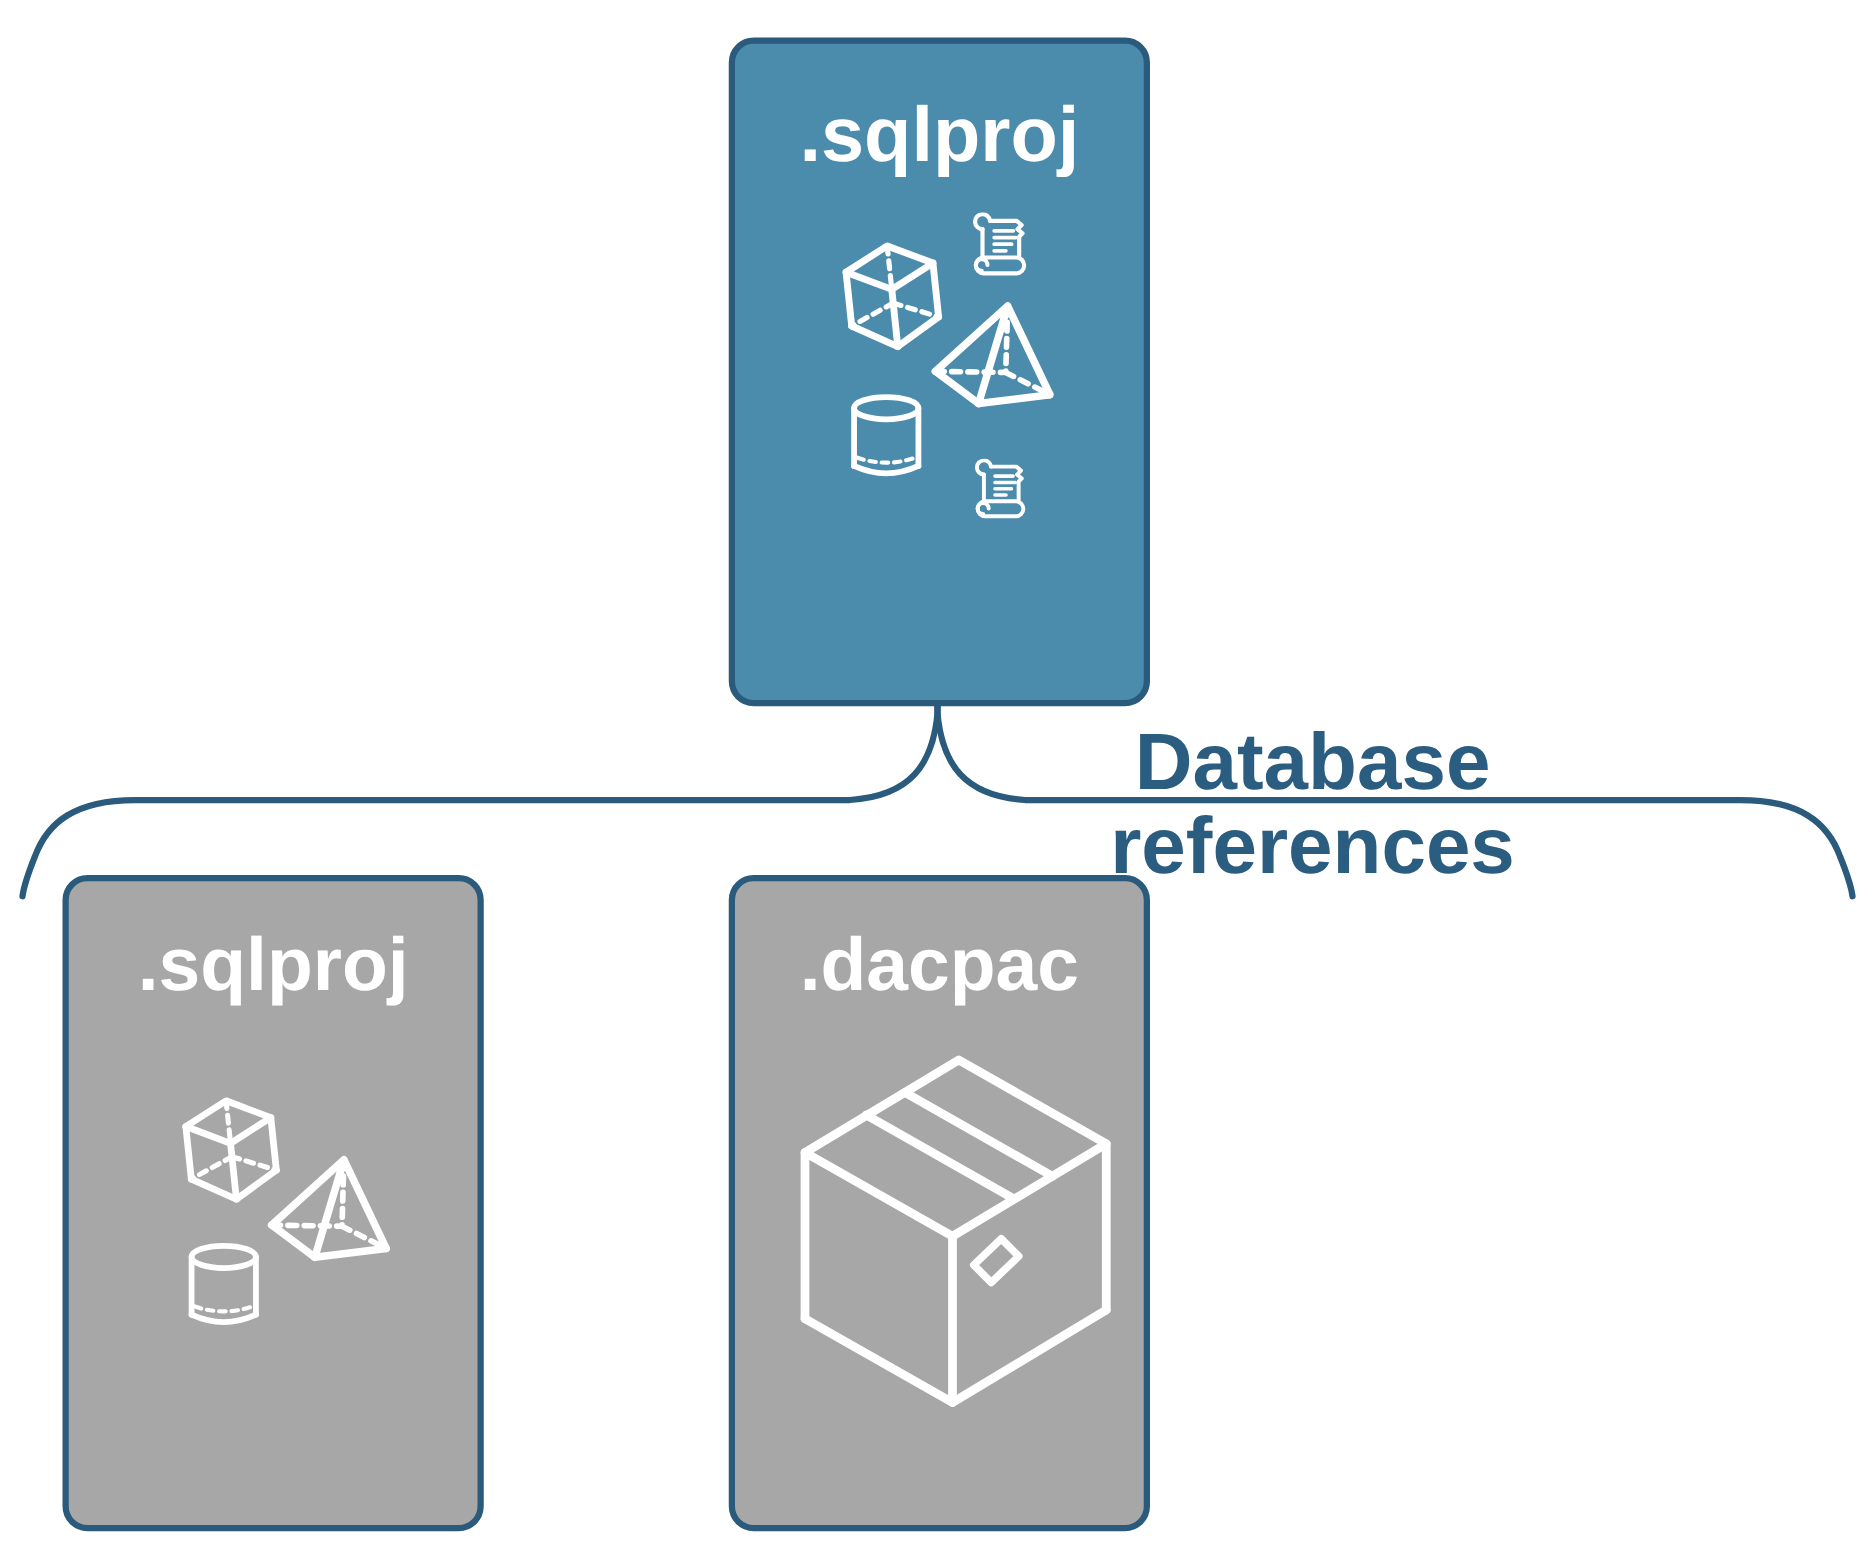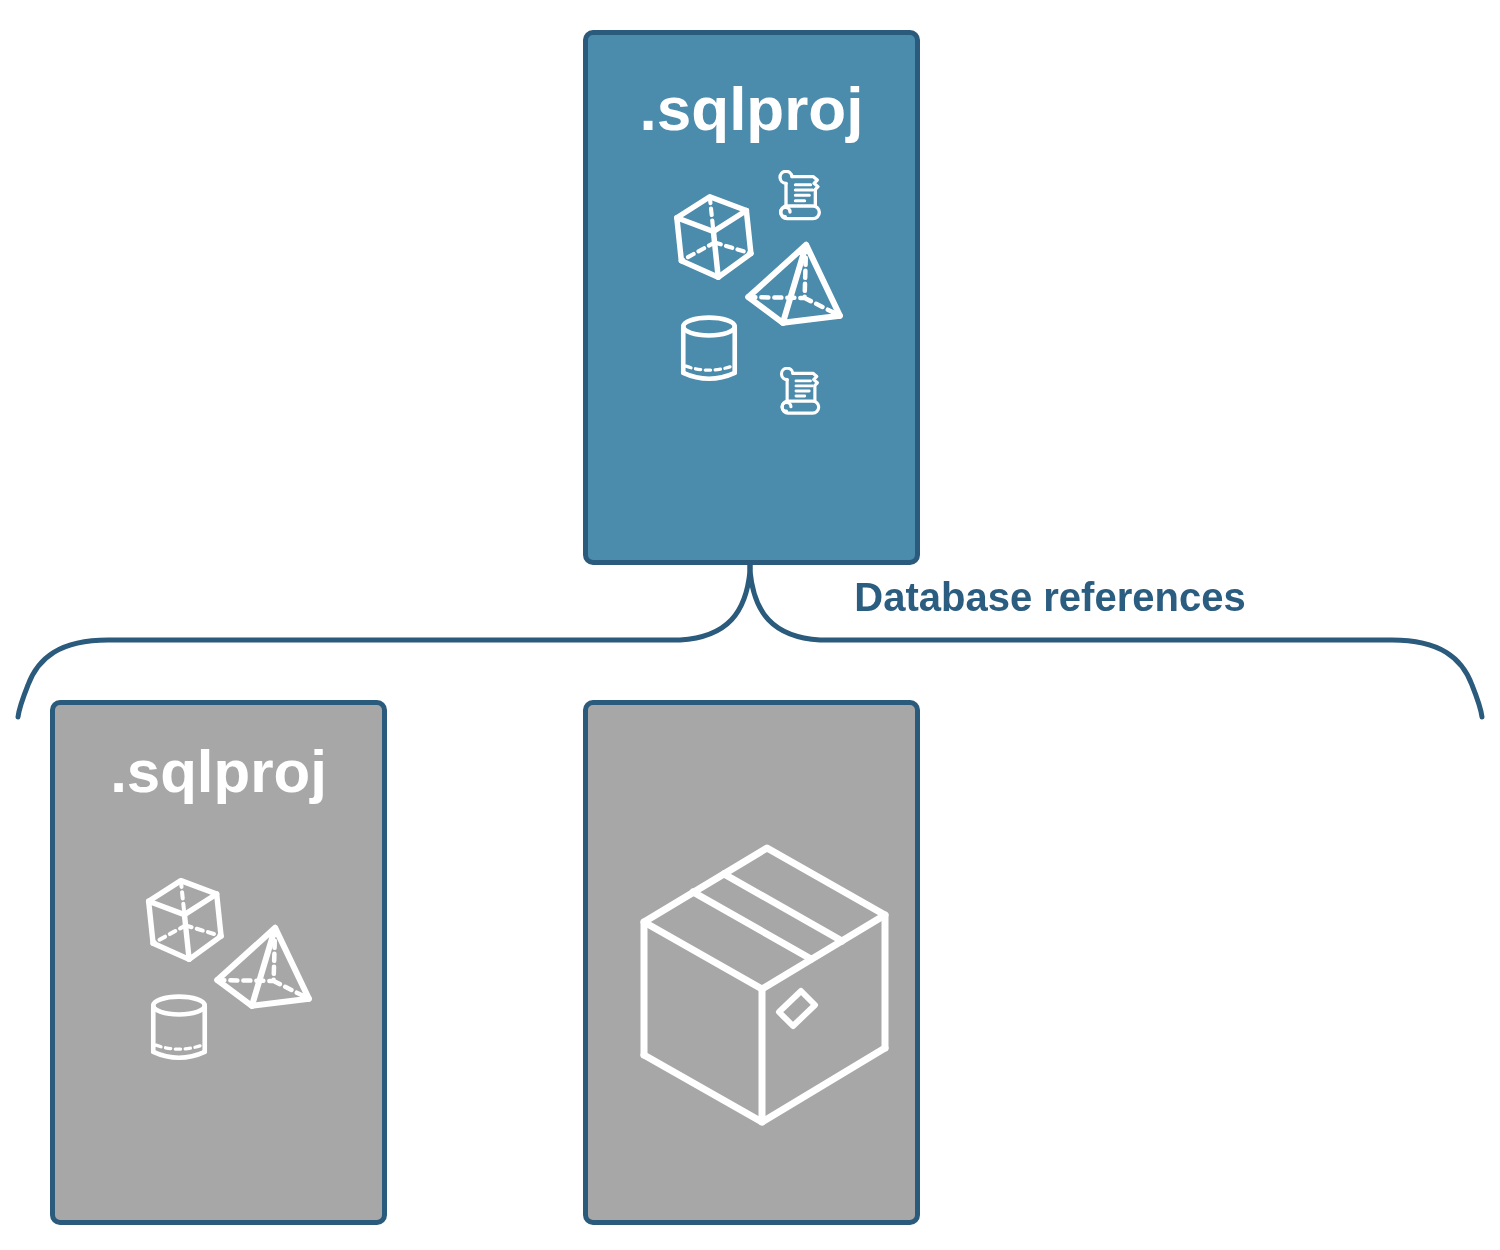--- a/index.html
+++ b/index.html
@@ -11,37 +11,37 @@
     --title-text:#ffffff;
   }
   html,body{margin:0;padding:0;background:#ffffff;}
   .stage{
     position:relative;width:1500px;height:1250px;background:#ffffff;overflow:hidden;
     font-family:"Liberation Sans", sans-serif;
   }
   .node{
     position:absolute;box-sizing:border-box;
     border:5px solid var(--line);
-    border-radius:10px;
+    border-radius:20px;
   }
   .node.root{left:583px;top:30px;width:337px;height:535px;background:var(--accent-fill);}
   .node.child{width:337px;height:525px;top:700px;background:var(--node-fill);}
   .node.child.c0{left:50px;}
   .node.child.c1{left:583px;}
   .node.child.c2{left:1110px;}
   .node-title{
     position:absolute;left:0;top:34px;width:100%;
     text-align:center;color:var(--title-text);
     font-weight:bold;font-size:60px;line-height:1.1;letter-spacing:0px;
   }
   .node.root .node-title{top:40px;font-size:62px;}
   .connector-label{
     position:absolute;left:790px;top:576px;width:520px;
     text-align:center;color:var(--label-text);
-    font-weight:bold;font-size:40px;line-height:1.05;
+    font-weight:bold;font-size:64px;line-height:1.05;
   }
   svg{display:block;}
   .icon{position:absolute;color:var(--icon);}
   .brace{position:absolute;left:0;top:0;pointer-events:none;color:var(--line);}
 </style>
 </head>
 <body>
 
 <div class="stage">
 
@@ -130,20 +130,21 @@
       <g fill="none" stroke="currentColor" stroke-width="7" stroke-linejoin="round" stroke-linecap="round">
         <ellipse cx="50" cy="19" rx="39" ry="13.5"></ellipse>
         <path d="M11,19 V89 M89,19 V89"></path>
         <path d="M11,89 Q50,107 89,89"></path>
         <path stroke-width="5" stroke-dasharray="8 7" d="M15,79 Q50,91 85,79"></path>
       </g>
     </svg>
   </div>
 
   <div class="node child c1">
+    <div class="node-title">.dacpac</div>
 
     <svg class="icon" style="left:50px;top:137px;" width="253" height="286" viewBox="0 0 253 286">
       <g fill="none" stroke="currentColor" stroke-width="7" stroke-linejoin="round" stroke-linecap="round">
         <path d="M6,80 L129,6 L247,73 L124,147 Z"></path>
         <path d="M86,32 L204,99 M55,50 L173,117"></path>
         <path d="M6,80 V213 M247,73 V206 M124,147 V280"></path>
         <path d="M6,213 L124,280 L247,206"></path>
         <path stroke-width="6" d="M141,170 L163,149 L177,163 L155,184 Z"></path>
       </g>
     </svg>

